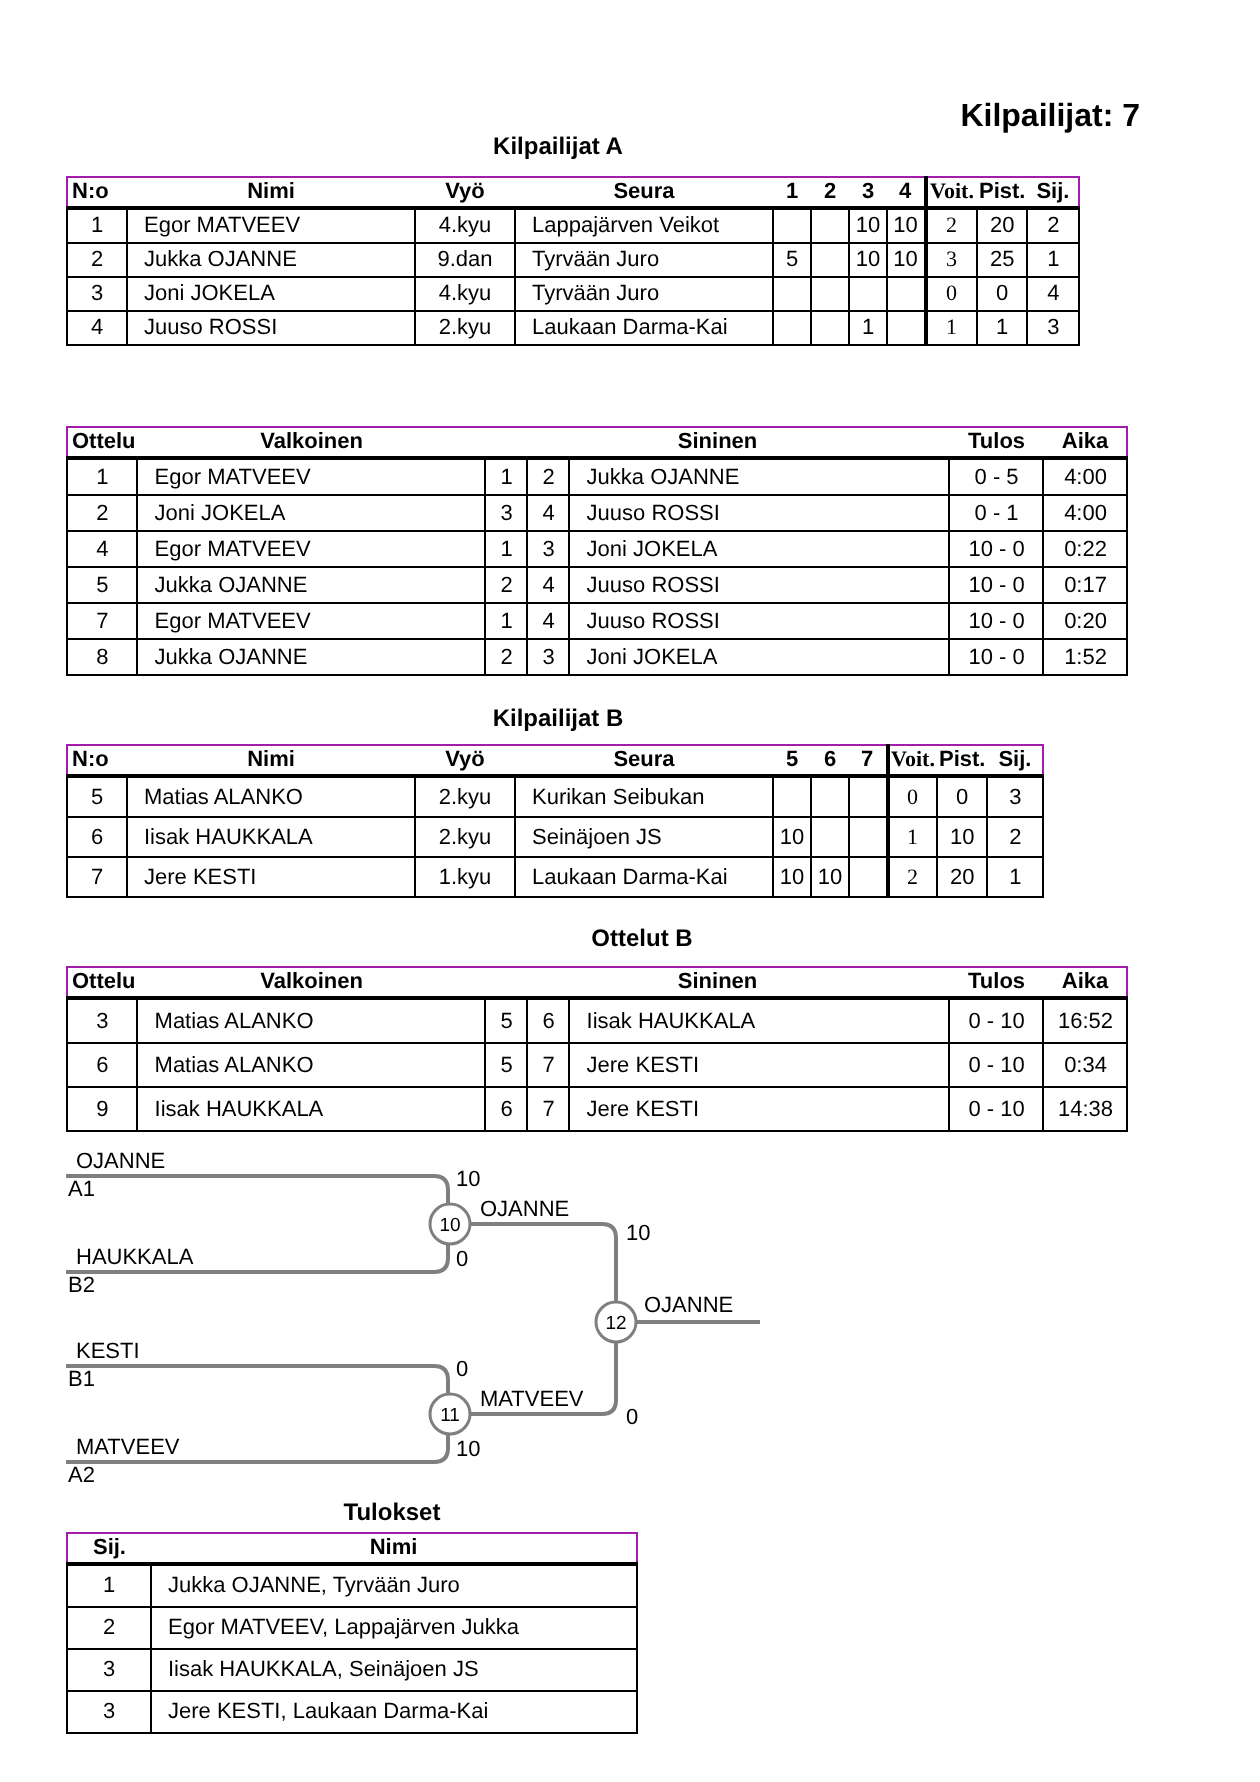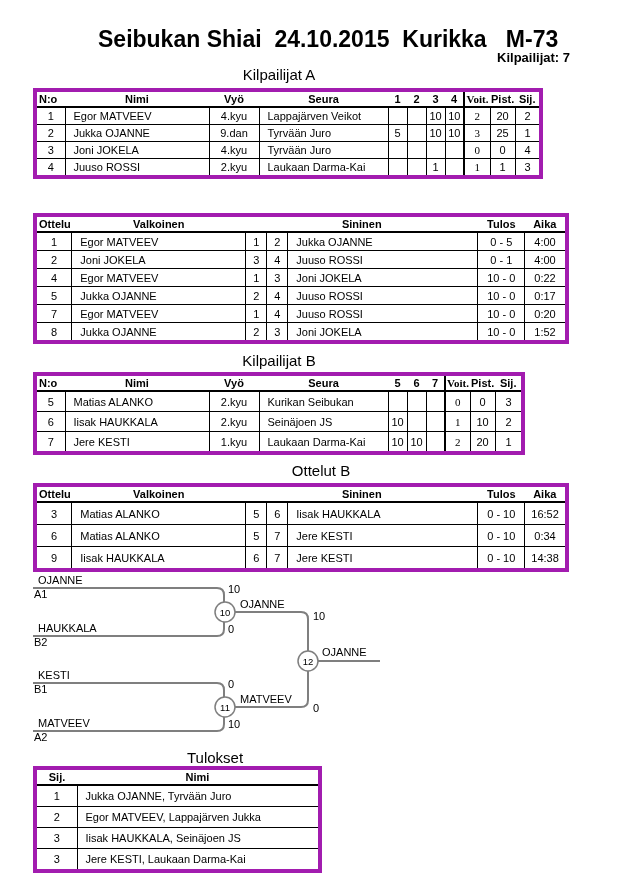--- a/index.html
+++ b/index.html
@@ -1,51 +1,50 @@
 <!DOCTYPE html>
 <html><head>
 <meta charset="utf-8">
 <title>Seibukan Shiai 24.10.2015 Kurikka M-73</title>
 <style>
   html,body{margin:0;padding:0;background:#fff;}
   #page{position:relative;width:630px;height:891px;background:#ffffff;
         font-family:"Liberation Sans",sans-serif;color:#000;overflow:hidden;}
   .title{position:absolute;left:98px;top:26px;font-size:23px;font-weight:bold;white-space:pre;}
-  .count{position:absolute;right:60px;top:50px;font-size:13px;font-weight:bold;margin-left:37px;}
-  .heading{position:absolute;transform:translateX(-50%);font-size:15px;font-weight:normal;white-space:nowrap;padding-left:48px;}
+  .count{position:absolute;right:60px;top:50px;font-size:16px;font-weight:bold;margin-left:37px;}
+  .heading{position:absolute;transform:translateX(-50%);font-size:12px;font-weight:bold;white-space:nowrap;padding-left:48px;}
   table.sheet{position:absolute;border-collapse:collapse;table-layout:fixed;
-              border:4px solid #a21caf;background:#fff;}
+              border:1px solid #a21caf;background:#fff;}
   .sheet th{font-size:11px;font-weight:bold;border:0;border-bottom:2px solid #000;
             padding:0 1px;white-space:nowrap;overflow:visible;
             height:14px;vertical-align:middle;}
   .sheet td{font-size:11px;border:1px solid #000;padding:0 2px;white-space:nowrap;
             overflow:hidden;text-align:center;vertical-align:middle;}
   .sheet .lft{text-align:left;padding-left:8px;}
   .sheet th.lft{padding-left:2px;}
   .tl{border-left:2px solid #000 !important;font-family:Liberation Serif, serif;}
   #kA td{height:16px;} #oA td{height:17px;} #kB td{height:19px;}
   #oB td{height:21px;} #tul td{height:20px;}
   #kA{left:33px;top:88px;} #oA{left:33px;top:213px;}
   #kB{left:33px;top:372px;} #oB{left:33px;top:483px;}
   #tul{left:33px;top:766px;}
   #hkA{left:255px;top:66px;} #hoA{left:297px;top:199px;margin-top:28px;}
   #hkB{left:255px;top:352px;} #hoB{left:297px;top:462px;}
-  #htul{left:191px;top:749px;}
+  #htul{left:172px;top:749px;}
   svg.bracket{position:absolute;left:0;top:0;pointer-events:none;}
   svg.bracket path{fill:none;stroke:#7f7f7f;stroke-width:2;}
   svg.bracket circle{fill:#fff;stroke:#7f7f7f;stroke-width:1.5;}
   svg.bracket text{font-family:"Liberation Sans",sans-serif;font-size:11px;fill:#000;}
   svg.bracket text.mno{font-size:9.5px;text-anchor:middle;}
 </style>
 </head>
 <body>
 
 <div id="page">
 
-  <div class="title">Seibukan Shiai  24.10.2015  Kurikka   M-73</div>
   <div class="count">Kilpailijat: 7</div>
 
   <div class="heading" id="hkA">Kilpailijat A</div>
   <table class="sheet" id="kA">
     <colgroup>
         <col style="width:30px">
         <col style="width:144px">
         <col style="width:50px">
         <col style="width:129px">
         <col style="width:19px">

